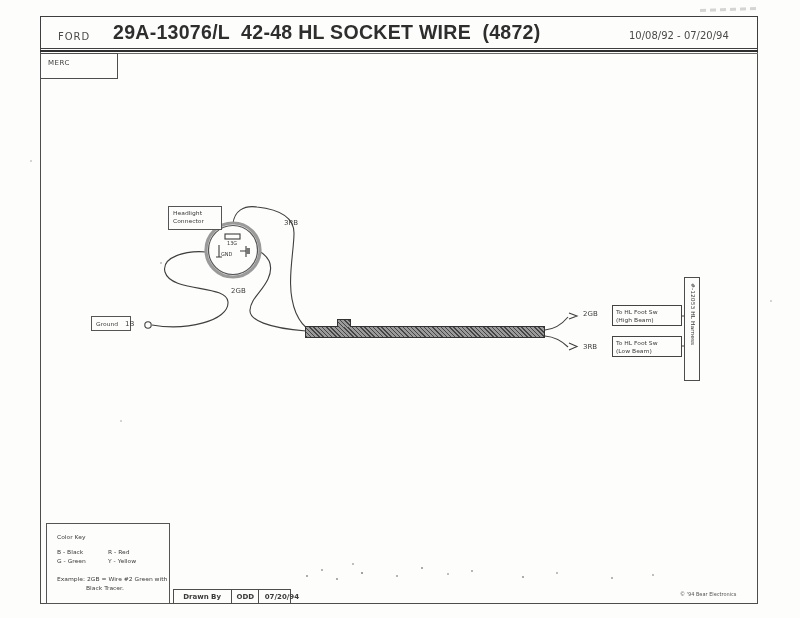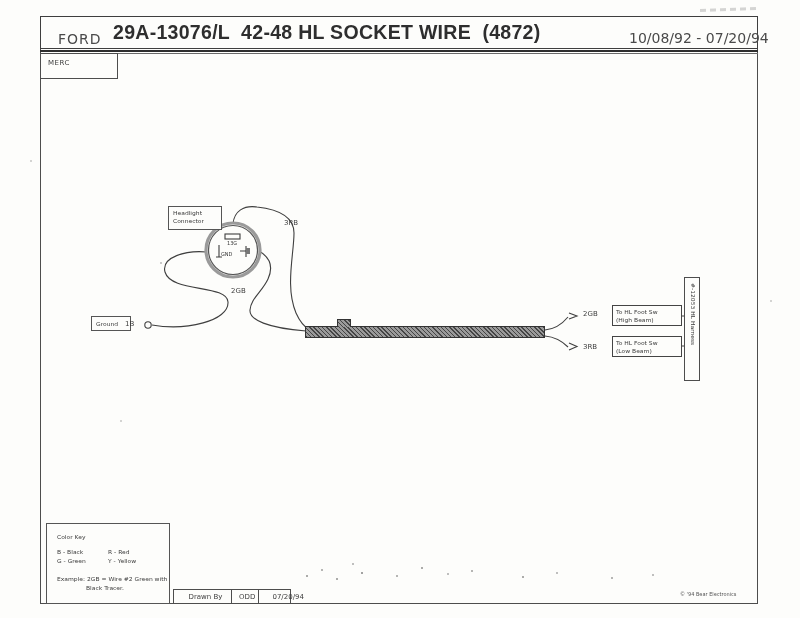--- a/index.html
+++ b/index.html
@@ -1,20 +1,20 @@
 <!DOCTYPE html>
 <html><head>
 <meta charset="utf-8">
 <style>
   html,body{margin:0;padding:0;}
   body{width:800px;height:618px;background:#fdfdfb;position:relative;overflow:hidden;
        font-family:"DejaVu Sans",sans-serif;color:#3b3b3b;}
   .abs{position:absolute;}
   .tx{position:absolute;white-space:pre;transform-origin:0 0;color:#3b3b3b;}
-  .f9{font-size:14px;}
+  .f9{font-size:10px;}
   .f7{font-size:14px;transform:scale(0.5);}
   .f6{font-size:12px;transform:scale(0.5);}
   .f5{font-size:10px;transform:scale(0.5);}
   .box{position:absolute;border:1px solid #555;background:#fdfdfb;box-sizing:border-box;}
 
   
   .frame{left:40px;top:16px;width:718px;height:588px;border:1px solid #4d4d4d;box-sizing:border-box;}
 
   
   .header{left:40px;top:16px;width:718px;height:33px;border:1px solid #3e3e3e;box-sizing:border-box;background:#fdfdfb;}
@@ -30,21 +30,21 @@
         background-color:#7b7b7b;
         background-image:repeating-linear-gradient(45deg,#454545 0 1px,#9a9a9a 1px 3px),
                          repeating-linear-gradient(-45deg,rgba(0,0,0,.35) 0 1px,transparent 1px 3px);}
   .loom-tab{left:337px;top:319px;width:14px;height:8px;border:1px solid #333;border-bottom:none;box-sizing:border-box;
         background-color:#7b7b7b;
         background-image:repeating-linear-gradient(45deg,#454545 0 1px,#9a9a9a 1px 3px);}
 
   
   .drawnby{left:173px;top:589px;width:118px;height:15px;border:1px solid #4d4d4d;box-sizing:border-box;
            display:flex;background:#fdfdfb;}
-  .drawnby .cell{display:flex;align-items:center;justify-content:flex-start;height:100%;box-sizing:border-box;}
+  .drawnby .cell{display:flex;align-items:center;justify-content:center;height:100%;box-sizing:border-box;font-weight:bold;}
   .drawnby .cell+.cell{border-left:1px solid #4d4d4d;}
   .drawnby .cell span{display:inline-block;font-size:13px;transform:scale(0.54);white-space:pre;}
 
   .harnessbox{left:684px;top:277px;width:16px;height:104px;border:1px solid #4d4d4d;box-sizing:border-box;background:#fdfdfb;}
   .harnesstext{left:696px;top:283px;width:200px;font-size:12px;transform:rotate(90deg) scale(0.5);transform-origin:0 0;white-space:pre;position:absolute;}
 
   .noise{left:0;top:0;width:2px;height:2px;background:transparent;
     box-shadow:306px 575px 0 rgba(50,50,50,.4),321px 569px 0 rgba(50,50,50,.35),336px 578px 0 rgba(50,50,50,.4),
                352px 563px 0 rgba(50,50,50,.3),361px 572px 0 rgba(50,50,50,.45),396px 575px 0 rgba(50,50,50,.35),
                421px 567px 0 rgba(50,50,50,.4),447px 573px 0 rgba(50,50,50,.3),471px 570px 0 rgba(50,50,50,.35),

